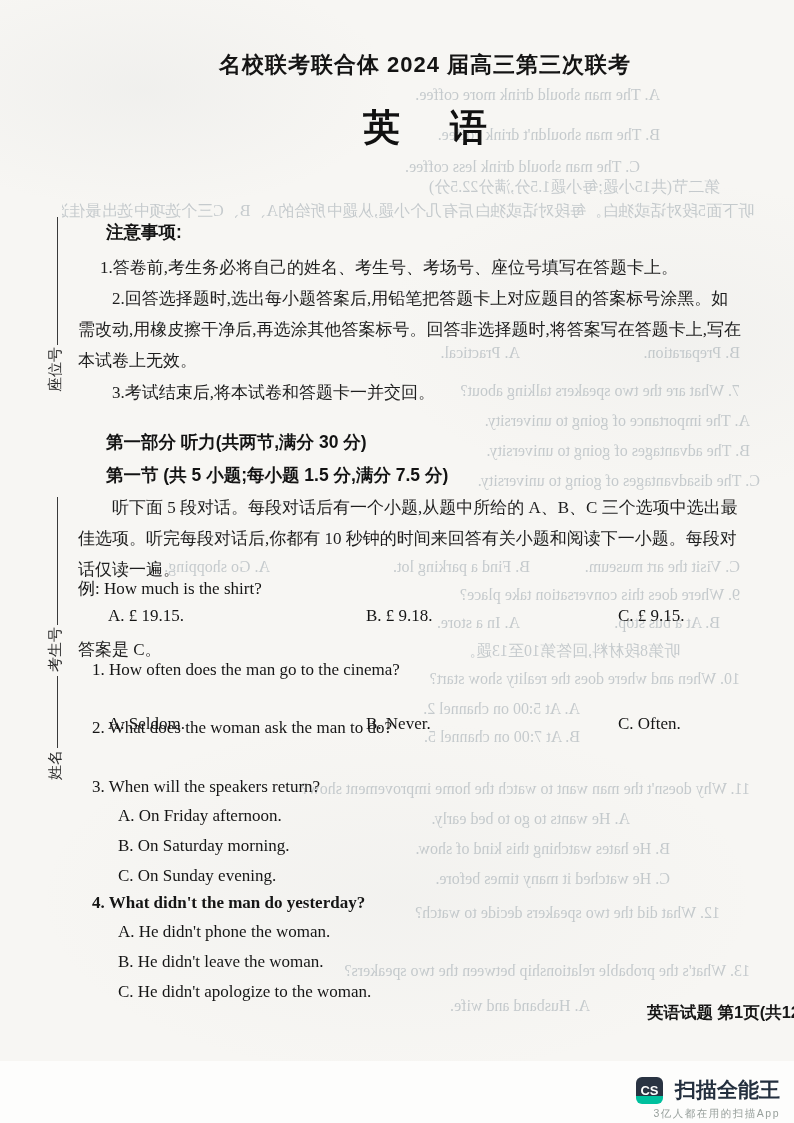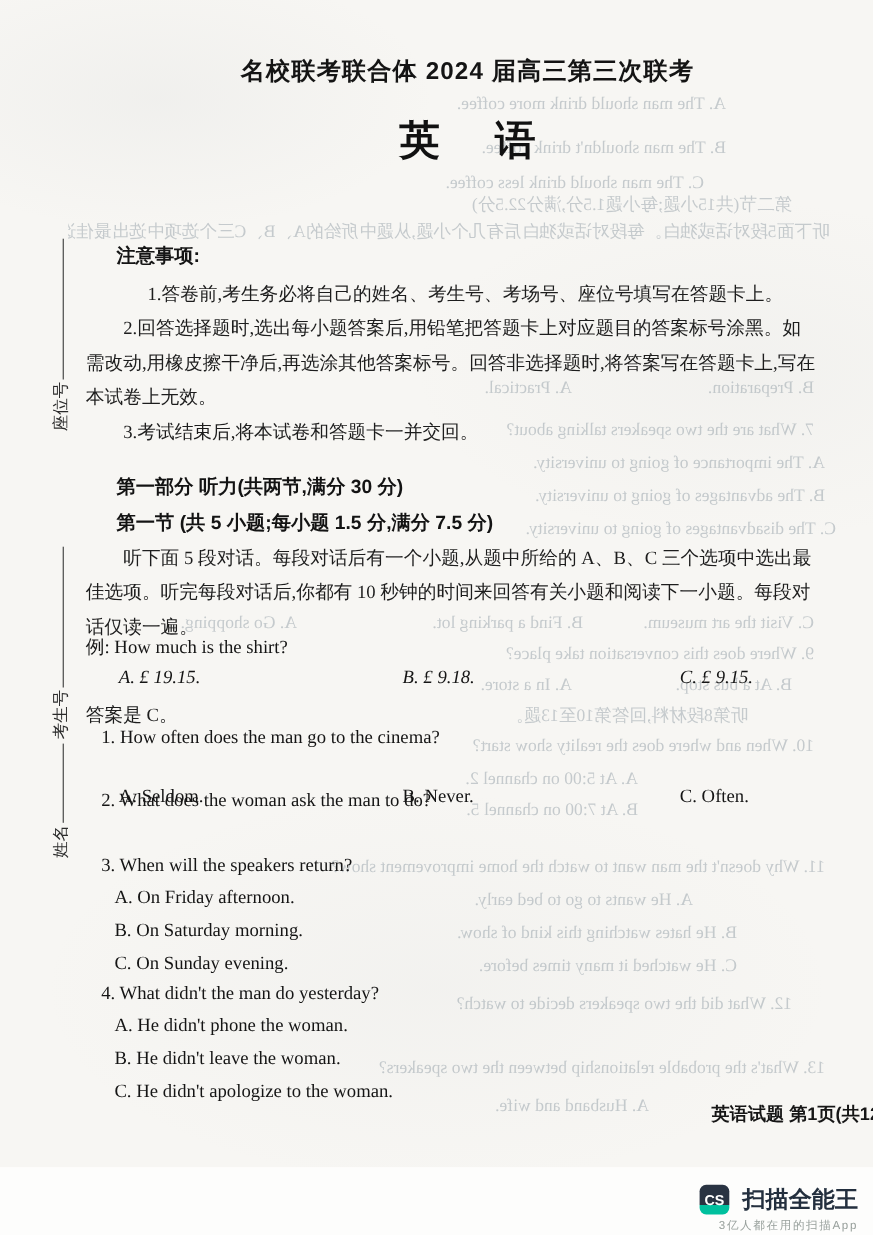--- a/index.html
+++ b/index.html
@@ -13,42 +13,42 @@
       radial-gradient(ellipse 500px 260px at 85% 30%, rgba(180,185,188,.08), transparent 60%),
       radial-gradient(ellipse 600px 300px at 50% 80%, rgba(180,185,188,.07), transparent 60%);}
   .abs{position:absolute;}
   .hei{font-family:"Liberation Sans",sans-serif;font-weight:700;padding-left:28px;}
   .title{top:50px;left:0;width:100%;text-align:center;font-size:22px;letter-spacing:1px;color:#141414;}
   .subject{top:103px;left:0;width:100%;text-align:center;font-size:37px;color:#111;}
   .subject span{display:inline-block;}
   .subject .gap{width:50px;}
   .notice-h{top:220px;left:78px;font-size:17.5px;color:#151515;}
   .body-cn{font-size:17px;line-height:31px;color:#1d1d1d;}
-  .n1{top:252px;left:112px;width:600px;text-align:right;}
+  .n1{top:252px;left:100px;width:600px;}
   .n2{top:283px;left:78px;width:664px;text-indent:2em;}
   .n3{top:377px;left:112px;width:600px;}
   .part-h{top:430px;left:78px;font-size:17.5px;color:#131313;}
   .sec-h{top:463px;left:78px;font-size:17.5px;color:#131313;}
   .listen{top:492px;left:78px;width:664px;text-indent:2em;}
   .en{font-size:17px;color:#151515;}
   .prompt{left:92px;width:650px;}
   .ex-prompt{top:577px;left:78px;}
   .optrow{left:78px;width:680px;height:24px;}
   .optrow .oa{position:absolute;left:30px;}
   .optrow .ob{position:absolute;left:288px;}
   .optrow .oc{position:absolute;left:540px;}
-  .ex-opts{top:606px;font-style:italic;}
+  .ex-opts{top:606px;}
   .answer{top:634px;left:78px;}
   .q1{top:660px;} .q1o{top:690px;margin-top:24px;}
   .q2{top:718px;} .q2o{top:748px;}
   .q3{top:777px;}
   .q3a{top:806px;} .q3b{top:836px;} .q3c{top:866px;}
-  .q4{top:893px;}
+  .q4{top:893px;font-weight:bold;}
   .q4a{top:922px;} .q4b{top:952px;} .q4c{top:982px;}
-  .stack{left:104px;width:560px;}
+  .stack{left:118px;width:560px;}
   .footer{top:1002px;left:0;width:100%;text-align:right;font-size:16.5px;color:#161616;}
   
   .side-label{position:absolute;transform:rotate(-90deg);transform-origin:0 0;
     white-space:nowrap;font-size:15px;color:#2a2a2a;font-family:"Liberation Serif",serif;}
   .side-label .ln{display:inline-block;height:1px;background:#3a3a3a;vertical-align:2px;margin-left:2px;}
   .lbl-seat{left:46px;top:392px;} .lbl-seat .ln{width:128px;}
   .lbl-cand{left:46px;top:672px;} .lbl-cand .ln{width:128px;}
   .lbl-name{left:46px;top:780px;} .lbl-name .ln{width:72px;}
   
   .bleed{position:absolute;transform:scaleX(-1);color:#a7b0b6;opacity:.62;

